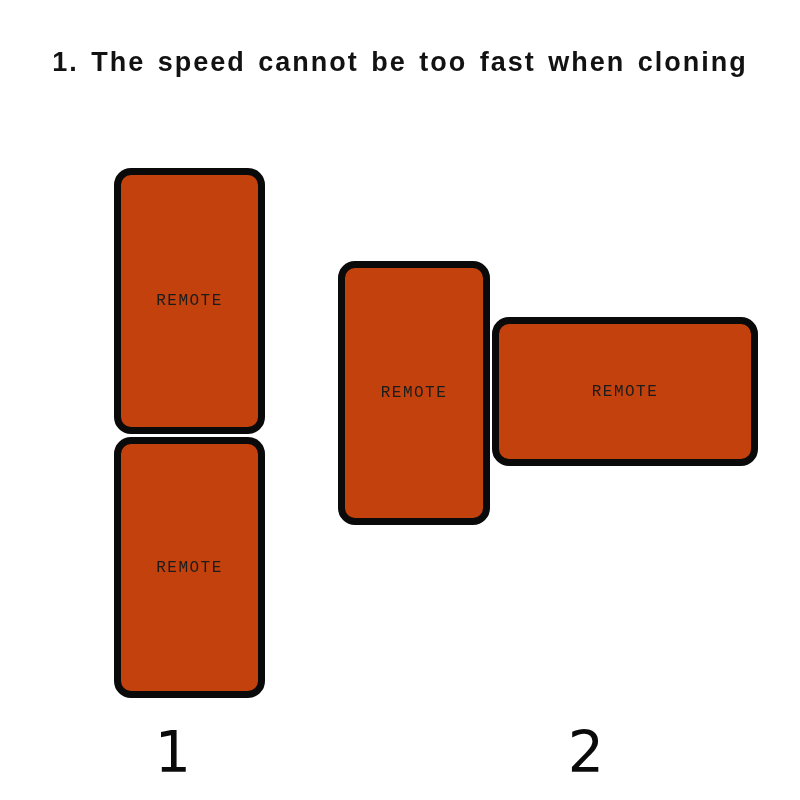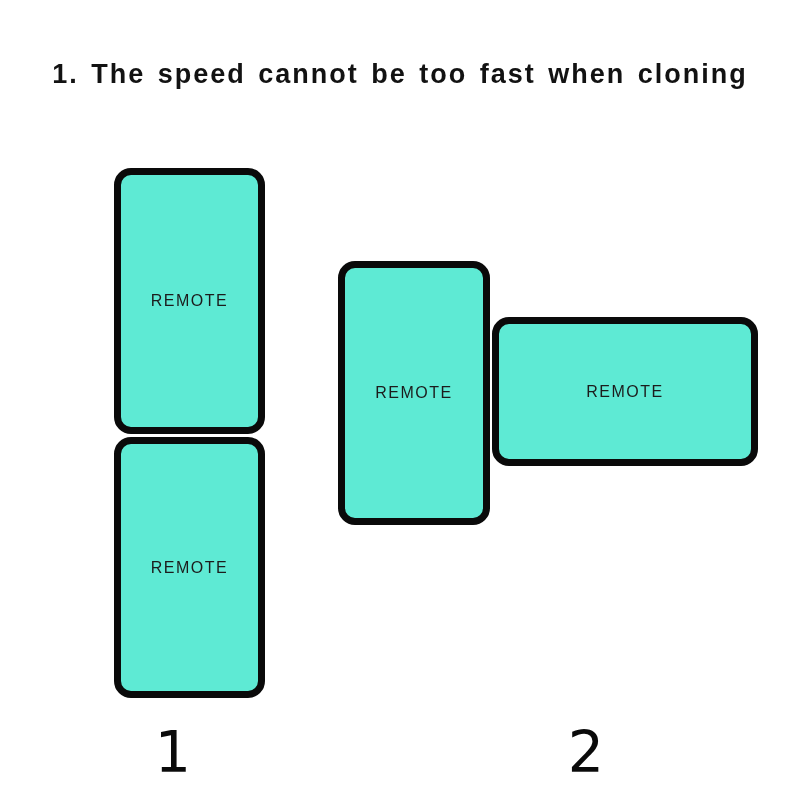--- a/index.html
+++ b/index.html
@@ -26,31 +26,31 @@
     text-align: center;
     color: #121212;
   }
   .title-line {
     font-size: 27px;
     font-weight: bold;
     letter-spacing: 2px;
     word-spacing: 3px;
     line-height: 45px;
     white-space: nowrap;
-    margin-top: 12px;
   }
   .remote-card {
     position: absolute;
     box-sizing: border-box;
-    background: #5eead4;
+    background: #c2410c;
     border: 7px solid #0a0a0a;
     border-radius: 17px;
     display: flex;
     align-items: center;
     justify-content: center;
+    font-family: Liberation Mono, monospace;
   }
   .remote-label {
     font-size: 16px;
     font-weight: 400;
     letter-spacing: 1.5px;
     color: #1c1c1c;
     white-space: nowrap;
   }
   
   .card-f1-top    { left: 114px; top: 168px; width: 151px; height: 266px; }

